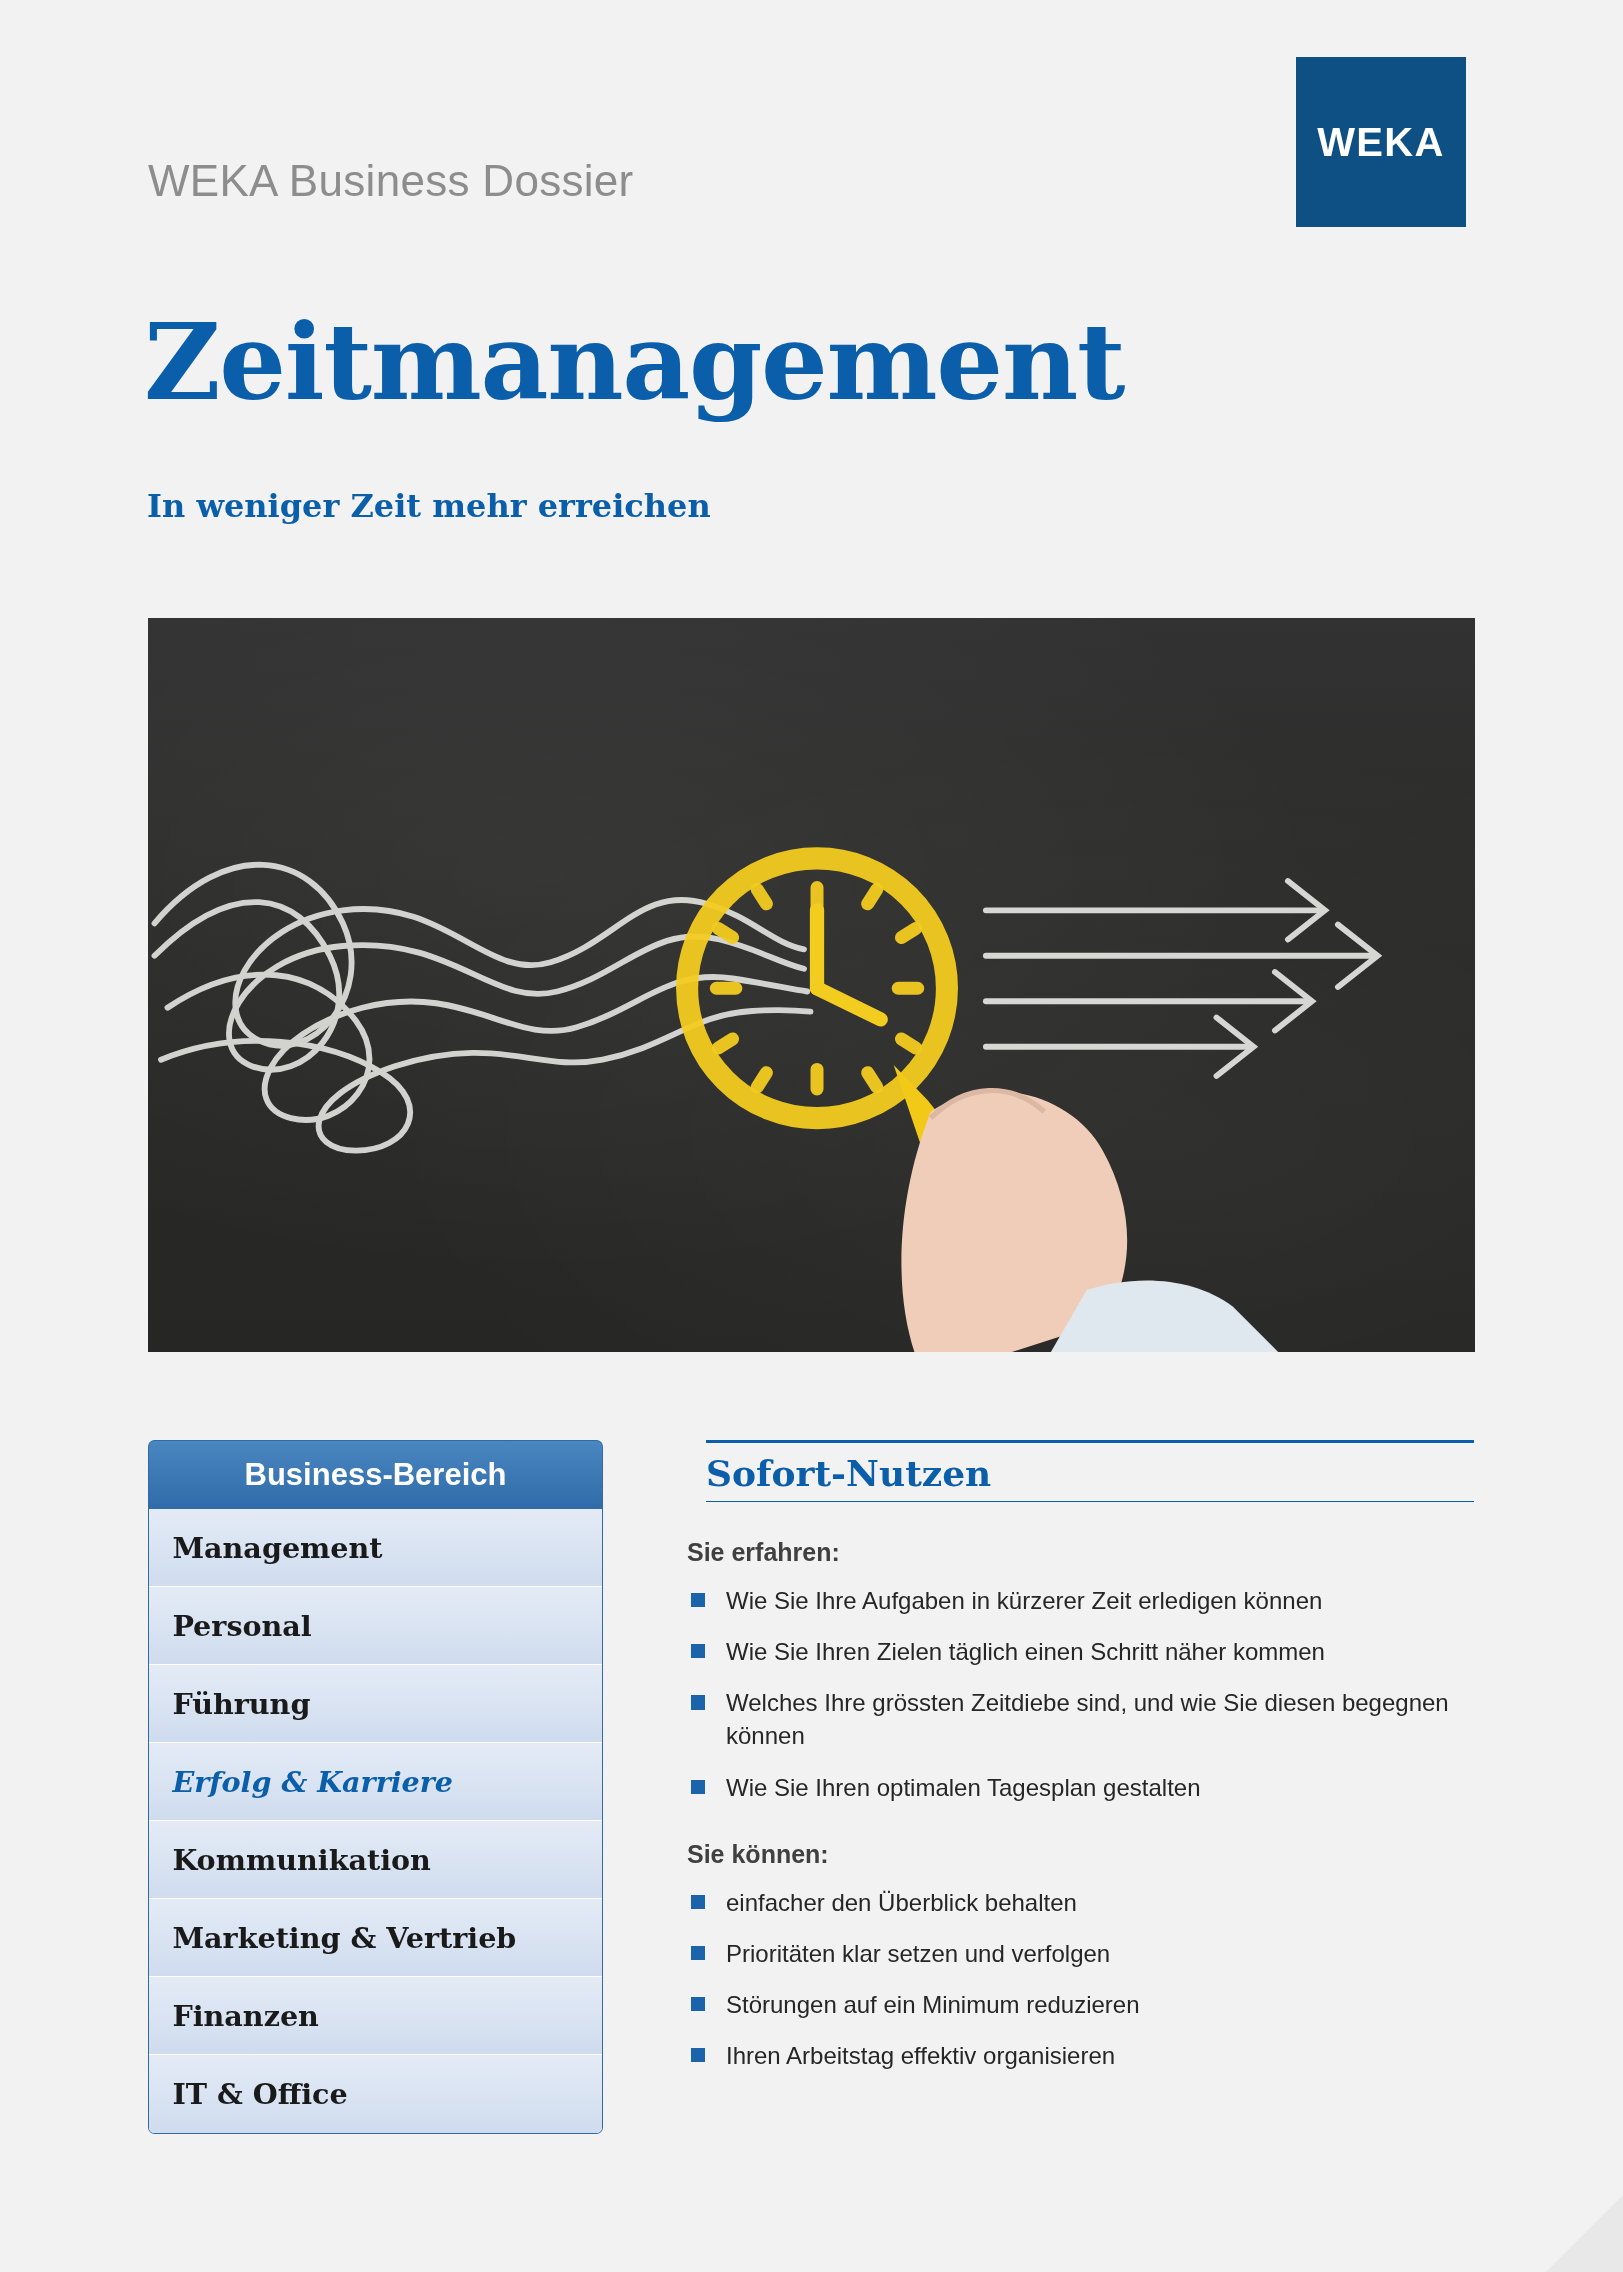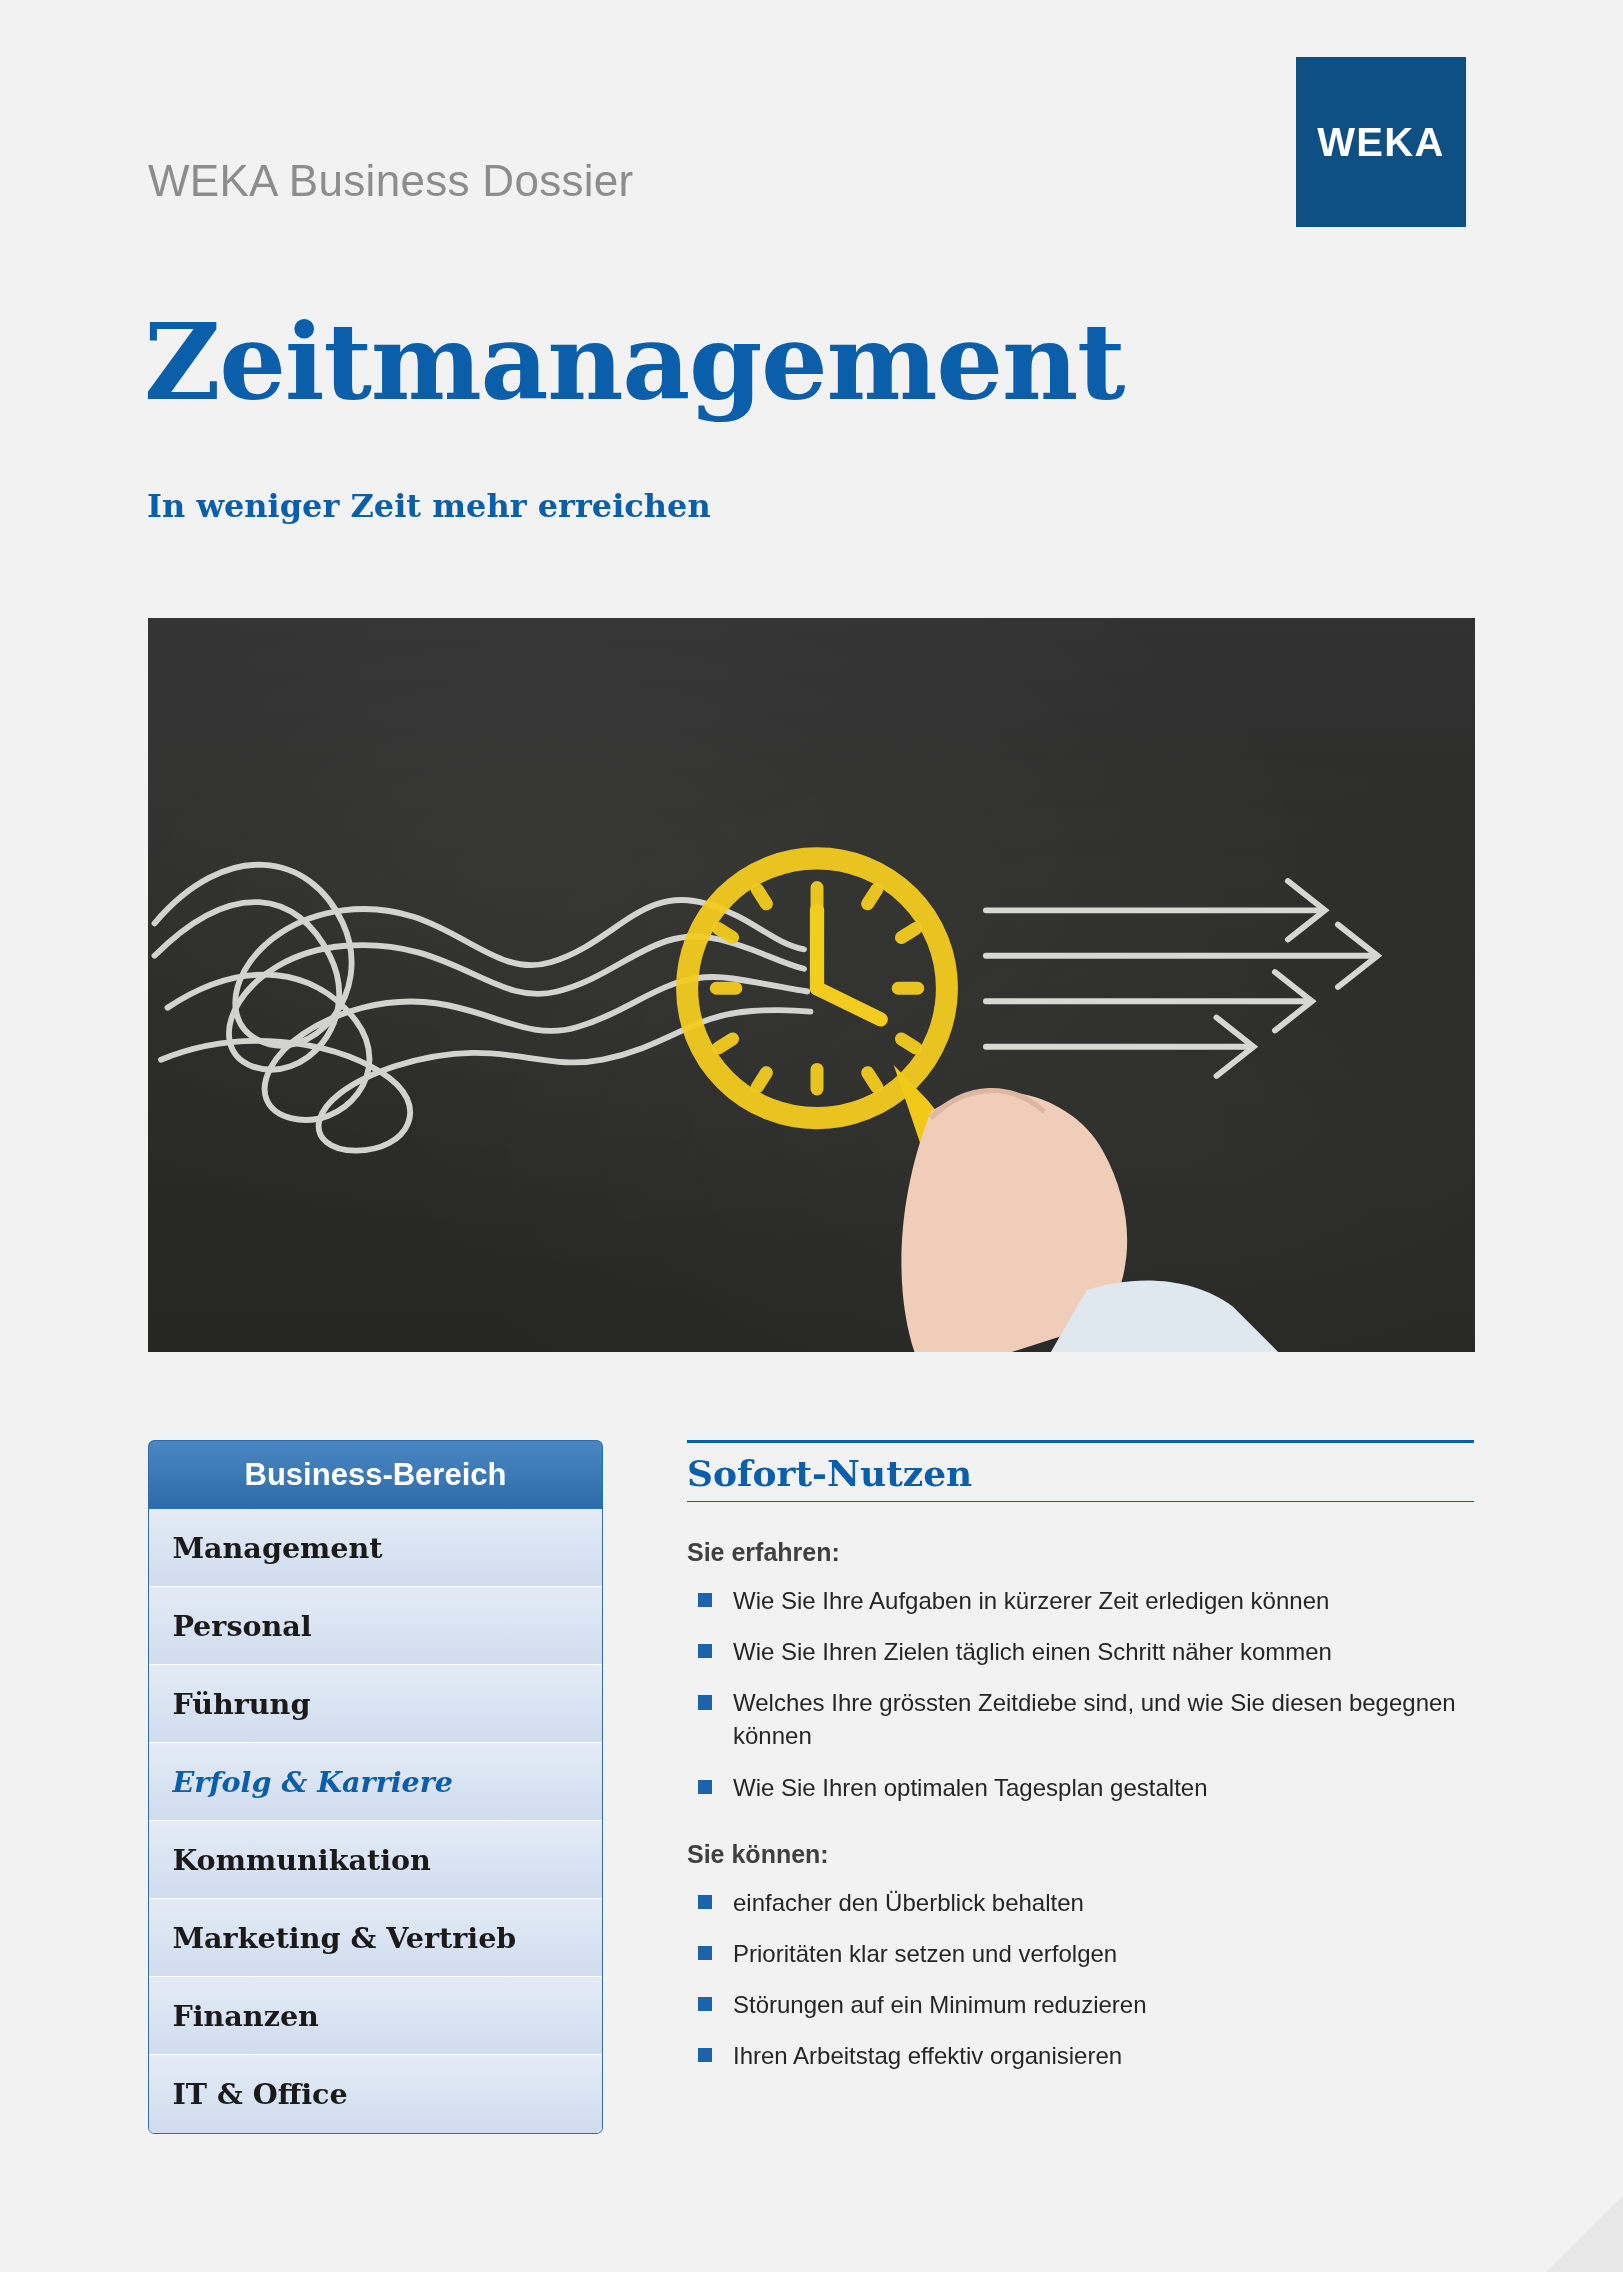--- a/index.html
+++ b/index.html
@@ -155,30 +155,31 @@
   }
   .sn-title {
     font-family: "DejaVu Serif", serif;
     font-weight: 700;
     font-size: 36px;
     color: #0b5faa;
     border-top: 3.2px solid #0b5faa;
     border-bottom: 1.9px solid #0b5faa;
     padding: 11.7px 0 10.4px 0;
     line-height: 1;
+    margin-left: 19px;
   }
   .sn-sub {
     font-family: "Liberation Sans", sans-serif;
     font-weight: 700;
     font-size: 25px;
     color: #404040;
     margin-top: 36px;
     margin-bottom: 17px;
   }
-  .sn-list { list-style: none; margin: 11px; padding: 0; }
+  .sn-list { list-style: none; margin: 4px; padding: 0; }
   .sn-list li {
     position: relative;
     padding-left: 35px;
     font-size: 24px;
     color: #262626;
     line-height: 1.38;
     margin-bottom: 18px;
   }
   .sn-list li .bullet {
     position: absolute;

